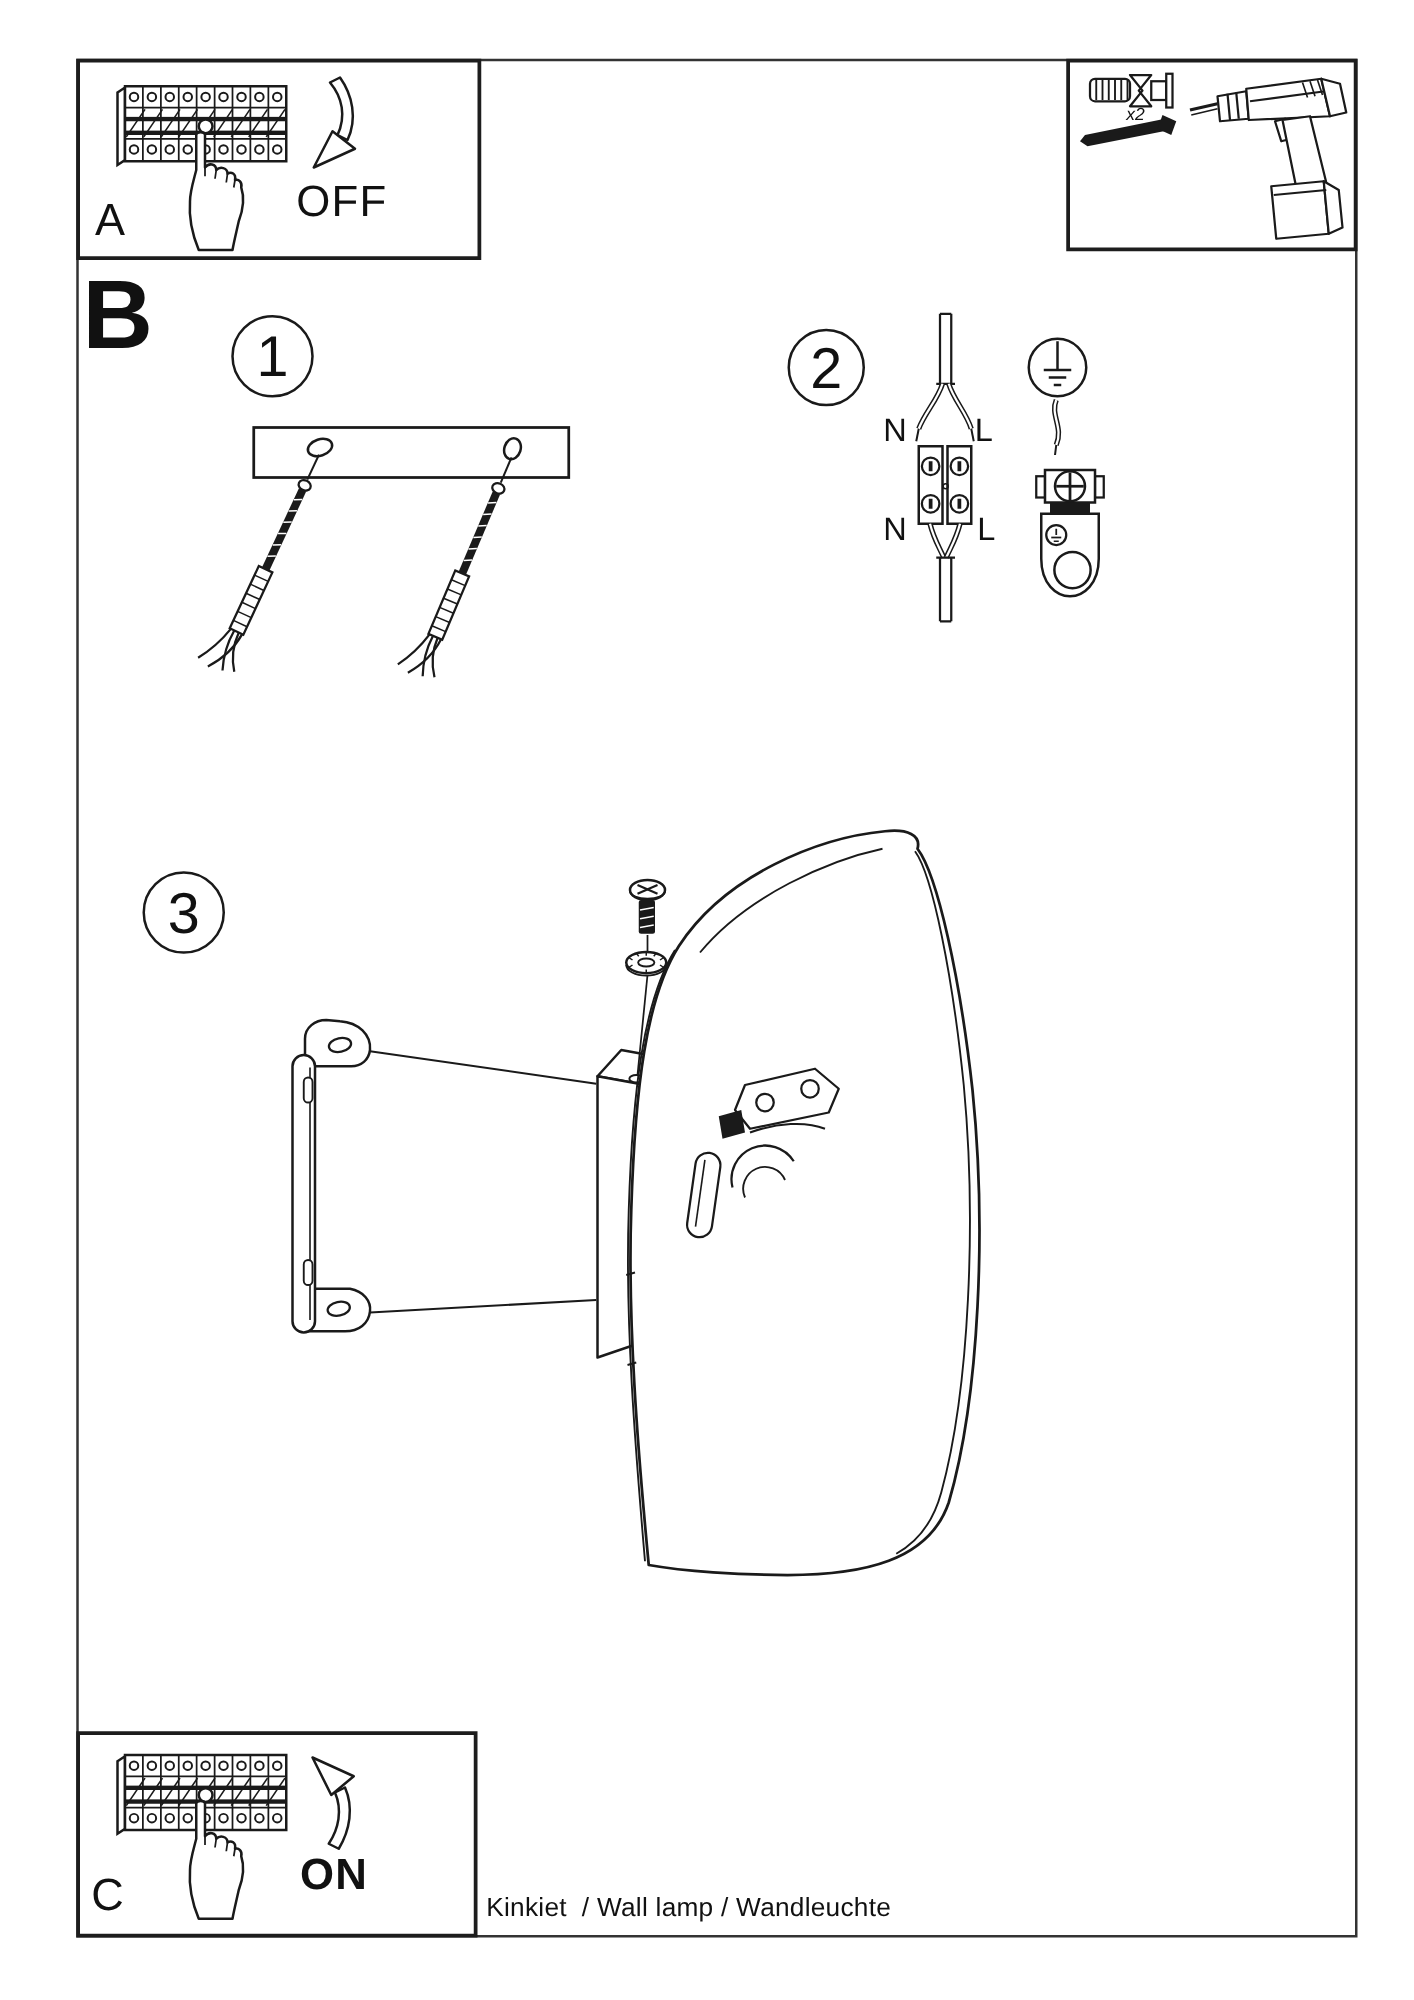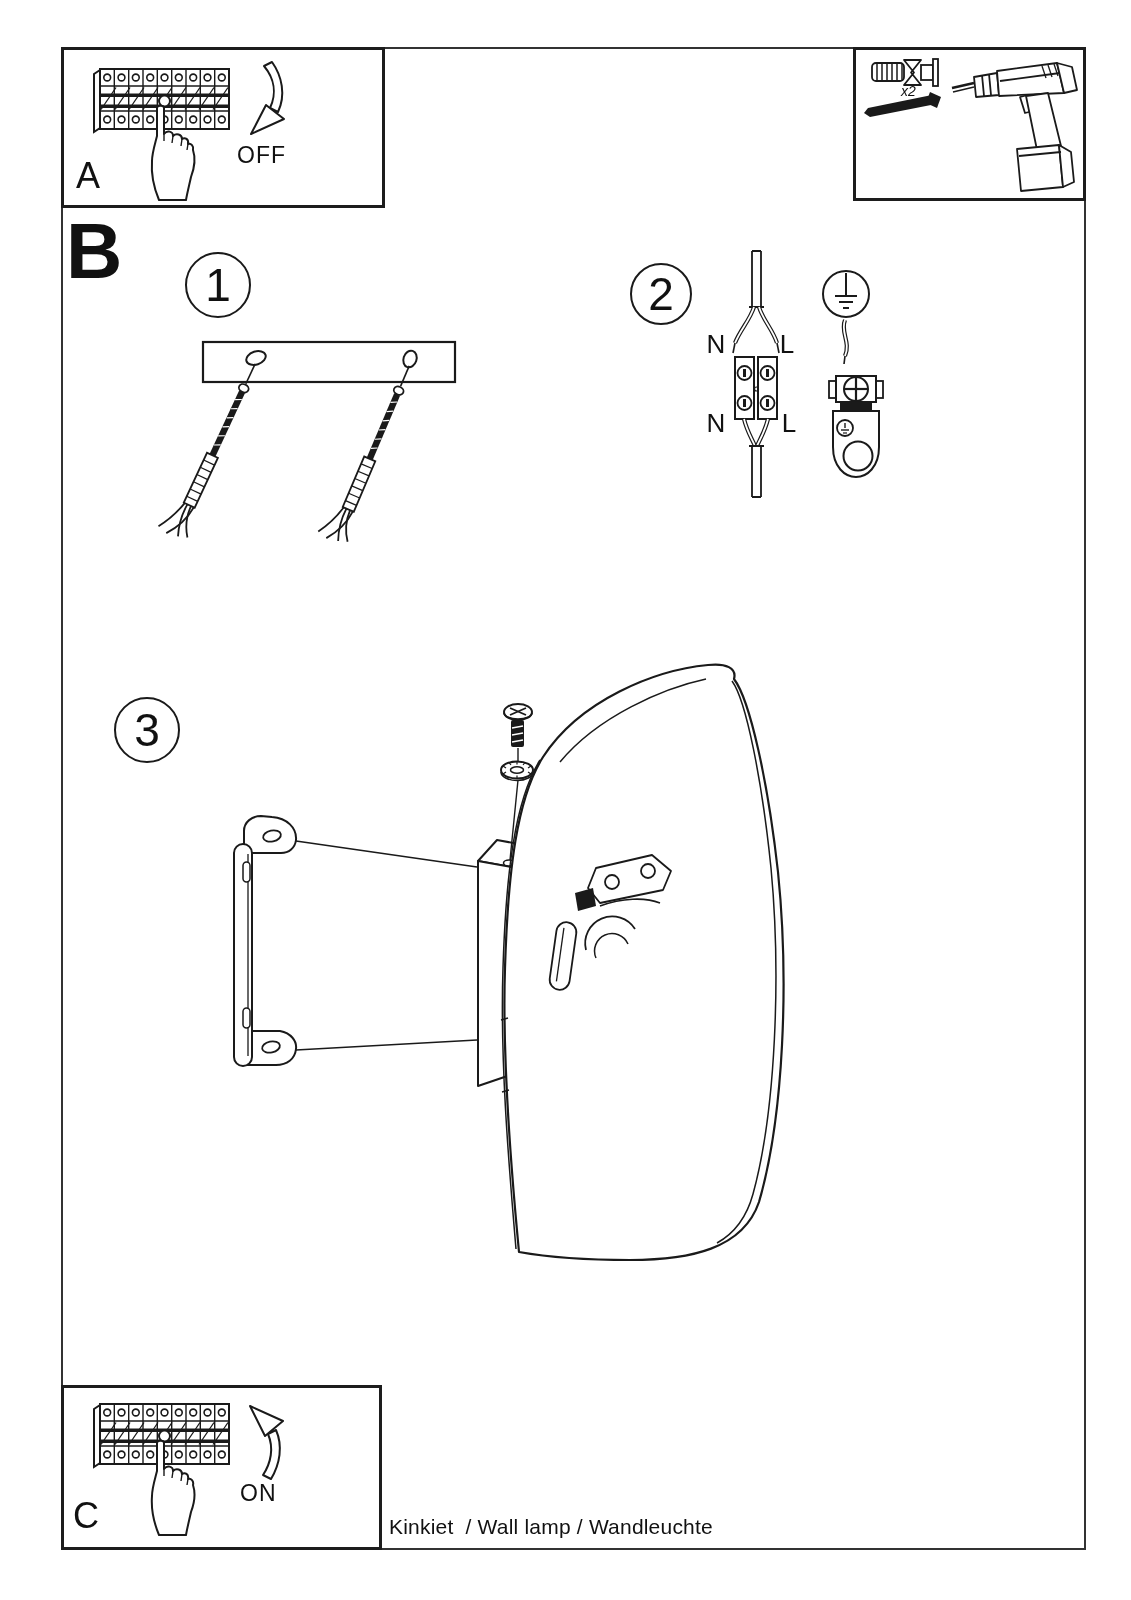--- a/index.html
+++ b/index.html
@@ -5,21 +5,21 @@
   html,body{margin:0;padding:0;background:#fff;}
   #sheet{
     position:relative;width:1131px;height:1600px;background:#ffffff;
     font-family:"Liberation Sans","DejaVu Sans",sans-serif;color:#111;overflow:hidden;
   }
   .frame{position:absolute;box-sizing:border-box;border:2px solid #333;z-index:1;background:transparent;}
   .subbox{position:absolute;box-sizing:border-box;border:3px solid #1d1d1d;z-index:1;background:transparent;}
   #artwork{position:absolute;left:0;top:0;z-index:2;}
   .txt{position:absolute;z-index:3;line-height:1;white-space:pre;}
   .letter{font-size:36px;}
-  .state{font-size:23px;letter-spacing:1px;}
+  .state{font-size:35px;letter-spacing:1px;}
   .sectionletter{font-size:78px;font-weight:600;}
   .badge{
     position:absolute;z-index:3;box-sizing:border-box;border:2.5px solid #1a1a1a;border-radius:50%;
     display:flex;align-items:center;justify-content:center;font-size:46px;background:#fff;
   }
   .wirelabel{position:absolute;z-index:3;width:22px;text-align:center;font-size:26px;line-height:1;}
   .qty{font-size:14px;font-style:italic;}
   .footerline{font-size:21px;letter-spacing:0.2px;}
 </style>
 </head>
@@ -358,17 +358,17 @@
   <div class="badge" style="left:114px;top:697px;width:66px;height:66px;">
     <span>3</span>
   </div>
 
   <div class="wirelabel" style="left:705px;top:331px;">N</div>
   <div class="wirelabel" style="left:776px;top:331px;">L</div>
   <div class="wirelabel" style="left:705px;top:410px;">N</div>
   <div class="wirelabel" style="left:778px;top:410px;">L</div>
 
   <div class="txt letter" style="left:73px;top:1498px;">C</div>
-  <div class="txt state" style="left:240px;top:1482px;">ON</div>
+  <div class="txt state" style="left:240px;top:1482px;font-weight:bold;">ON</div>
 
   <div class="txt footerline" style="left:389px;top:1516px;">Kinkiet  / Wall lamp / Wandleuchte</div>
 
 </div>
 
 </body></html>

